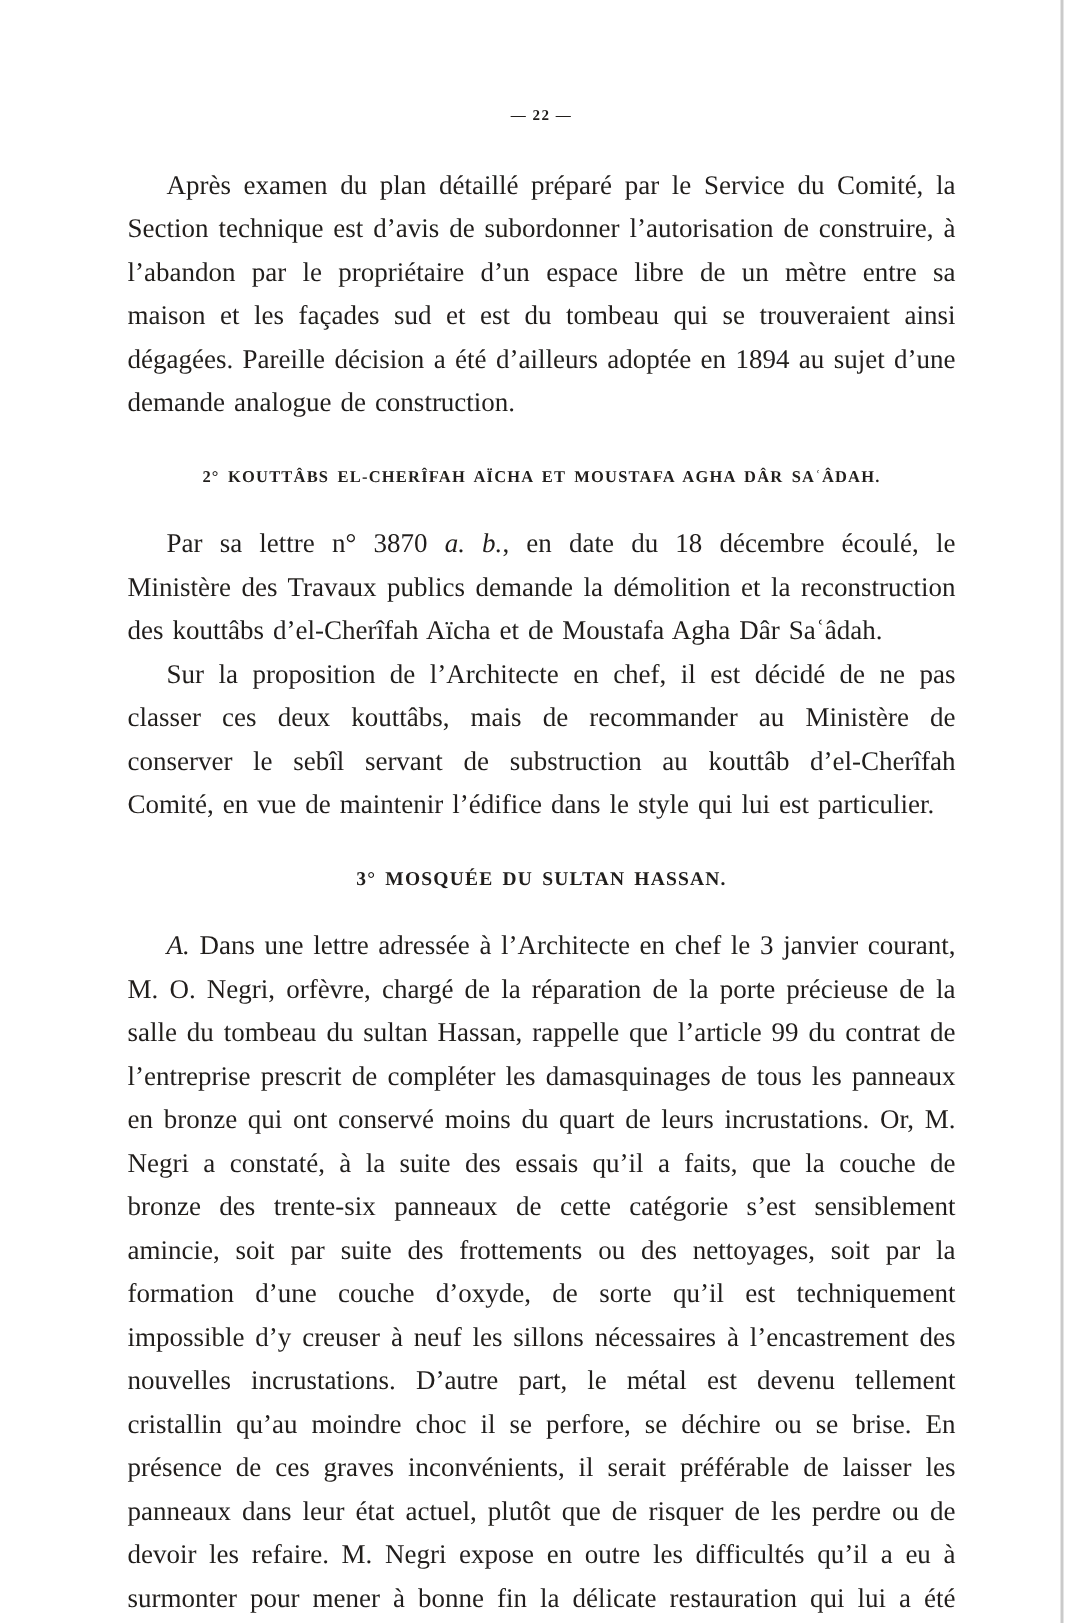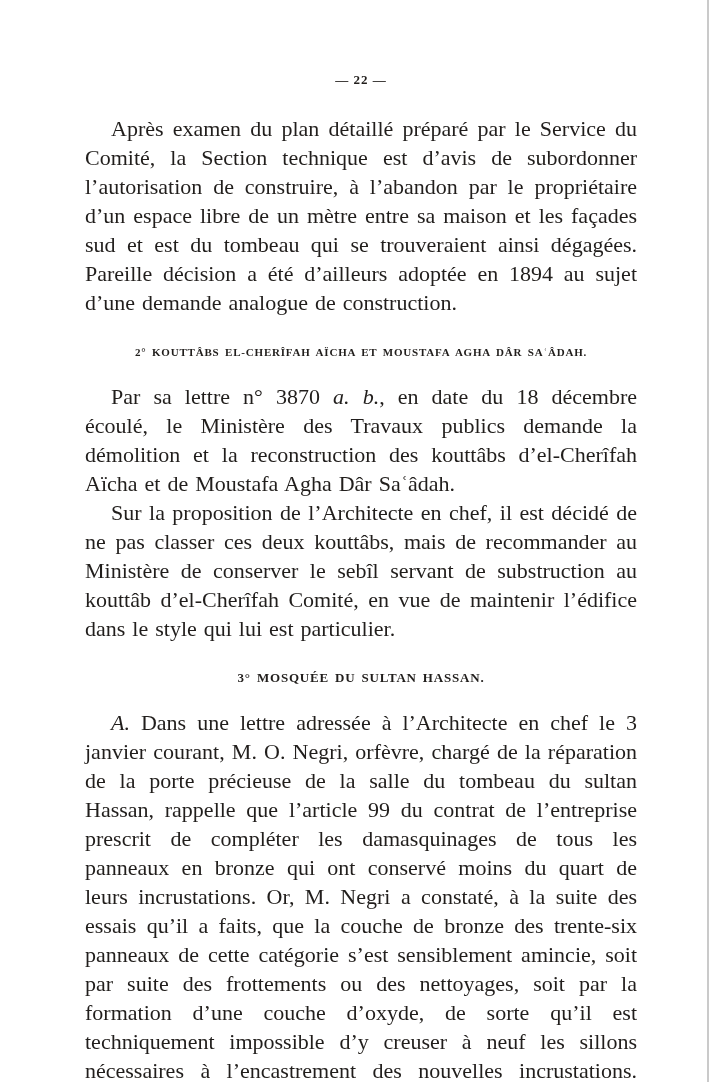--- a/index.html
+++ b/index.html
@@ -26,28 +26,28 @@
     opacity: 0.8;
   }
   .content {
     position: absolute;
     left: 85px;
     top: 72px;
     width: 552px;
   }
   .page-number {
     text-align: center;
-    font-size: 13px;
+    font-size: 10px;
     font-weight: bold;
     letter-spacing: 1px;
     margin-bottom: 26px;
   }
   p.para {
     margin: 0;
-    font-size: 22px;
+    font-size: 18px;
     line-height: 29px;
     text-align: justify;
     text-indent: 26px;
     word-spacing: 1.5px;
   }
   h2.heading {
     margin: 26px 0 21px 0;
     text-align: center;
     font-size: 11px;
     font-weight: bold;

